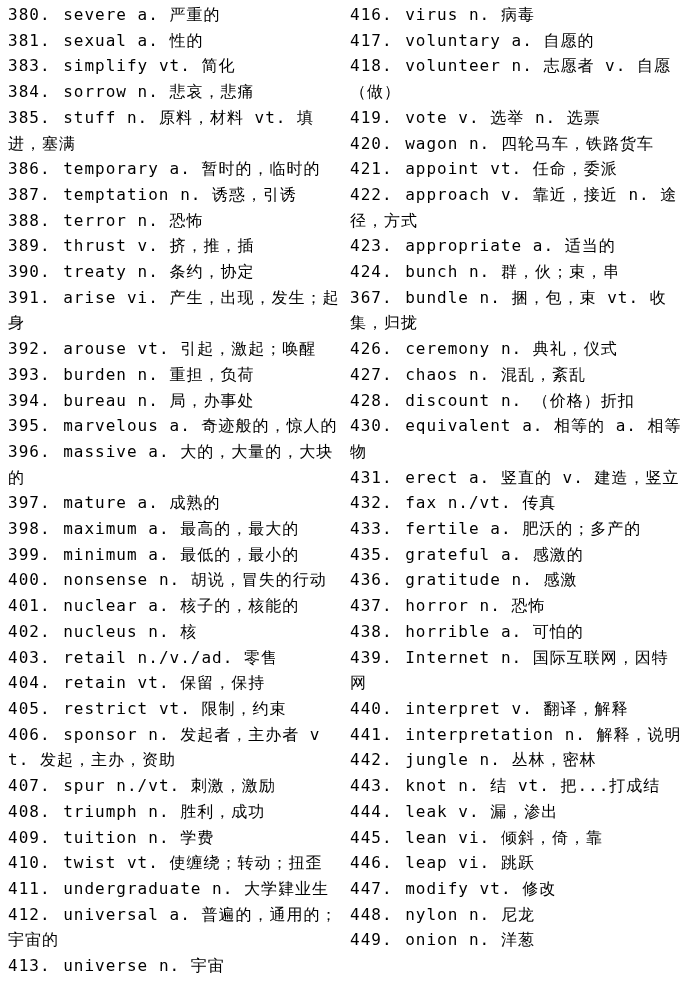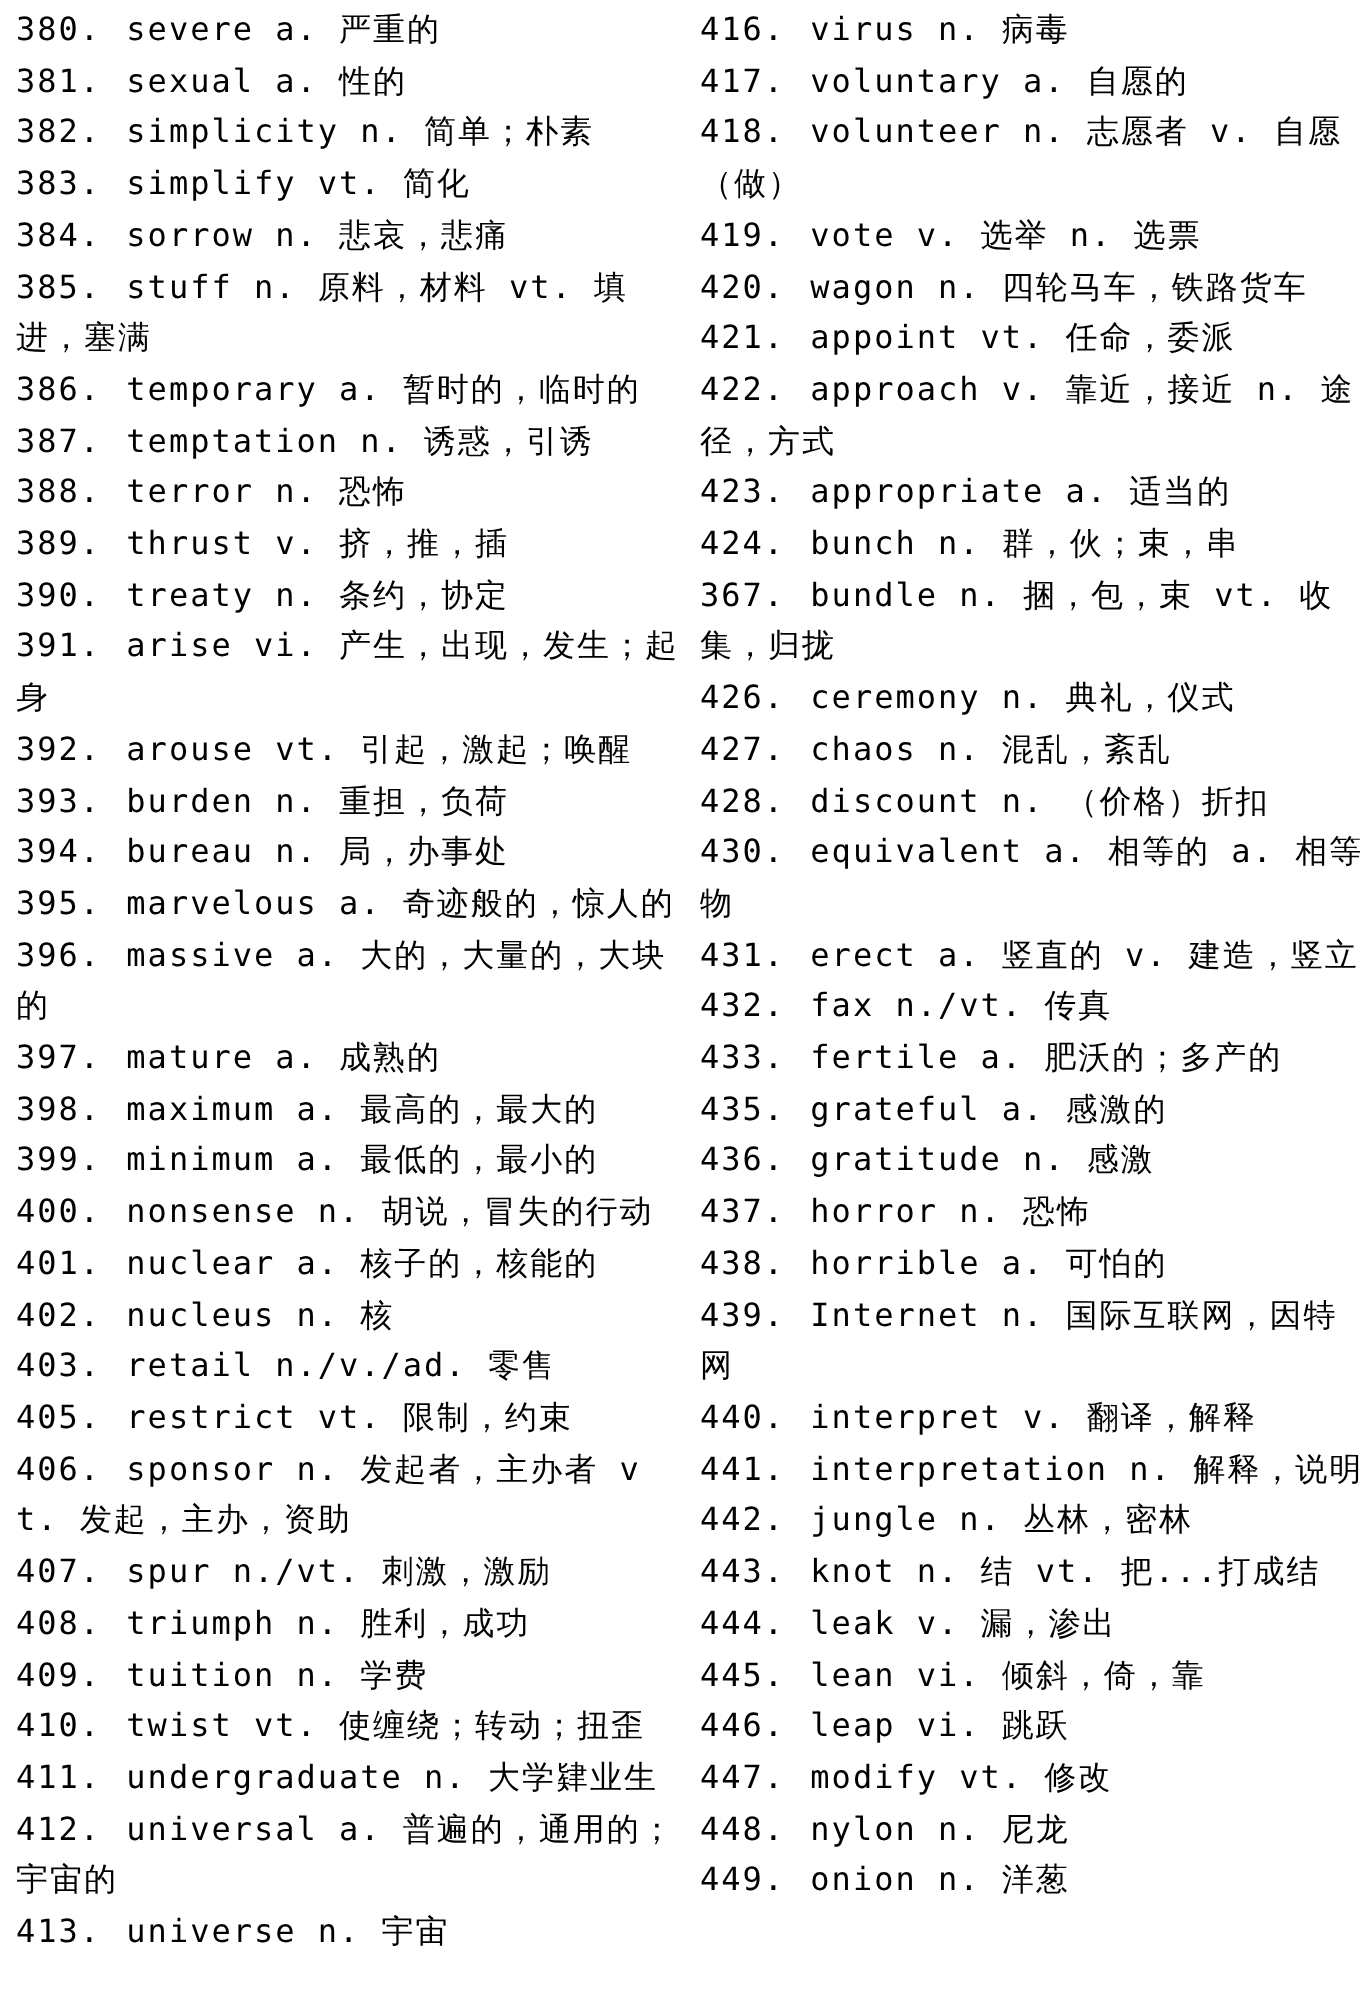--- a/index.html
+++ b/index.html
@@ -37,21 +37,20 @@
   }
   .entry .num { margin-right: 2px; }
 </style>
 </head>
 <body>
 
 <div class="page">
   <div class="col" id="col-left">
       <div class="entry"><span class="num">380.</span> <span class="word">severe</span> <span class="def">a. 严重的</span></div>
       <div class="entry"><span class="num">381.</span> <span class="word">sexual</span> <span class="def">a. 性的</span></div>
-      <div class="entry"><span class="num">382.</span> <span class="word">simplicity</span> <span class="def">n. 简单；朴素</span></div>
       <div class="entry"><span class="num">383.</span> <span class="word">simplify</span> <span class="def">vt. 简化</span></div>
       <div class="entry"><span class="num">384.</span> <span class="word">sorrow</span> <span class="def">n. 悲哀，悲痛</span></div>
       <div class="entry"><span class="num">385.</span> <span class="word">stuff</span> <span class="def">n. 原料，材料 vt. 填进，塞满</span></div>
       <div class="entry"><span class="num">386.</span> <span class="word">temporary</span> <span class="def">a. 暂时的，临时的</span></div>
       <div class="entry"><span class="num">387.</span> <span class="word">temptation</span> <span class="def">n. 诱惑，引诱</span></div>
       <div class="entry"><span class="num">388.</span> <span class="word">terror</span> <span class="def">n. 恐怖</span></div>
       <div class="entry"><span class="num">389.</span> <span class="word">thrust</span> <span class="def">v. 挤，推，插</span></div>
       <div class="entry"><span class="num">390.</span> <span class="word">treaty</span> <span class="def">n. 条约，协定</span></div>
       <div class="entry"><span class="num">391.</span> <span class="word">arise</span> <span class="def">vi. 产生，出现，发生；起身</span></div>
       <div class="entry"><span class="num">392.</span> <span class="word">arouse</span> <span class="def">vt. 引起，激起；唤醒</span></div>
@@ -59,20 +58,21 @@
       <div class="entry"><span class="num">394.</span> <span class="word">bureau</span> <span class="def">n. 局，办事处</span></div>
       <div class="entry"><span class="num">395.</span> <span class="word">marvelous</span> <span class="def">a. 奇迹般的，惊人的</span></div>
       <div class="entry"><span class="num">396.</span> <span class="word">massive</span> <span class="def">a. 大的，大量的，大块的</span></div>
       <div class="entry"><span class="num">397.</span> <span class="word">mature</span> <span class="def">a. 成熟的</span></div>
       <div class="entry"><span class="num">398.</span> <span class="word">maximum</span> <span class="def">a. 最高的，最大的</span></div>
       <div class="entry"><span class="num">399.</span> <span class="word">minimum</span> <span class="def">a. 最低的，最小的</span></div>
       <div class="entry"><span class="num">400.</span> <span class="word">nonsense</span> <span class="def">n. 胡说，冒失的行动</span></div>
       <div class="entry"><span class="num">401.</span> <span class="word">nuclear</span> <span class="def">a. 核子的，核能的</span></div>
       <div class="entry"><span class="num">402.</span> <span class="word">nucleus</span> <span class="def">n. 核</span></div>
       <div class="entry"><span class="num">403.</span> <span class="word">retail</span> <span class="def">n./v./ad. 零售</span></div>
+      <div class="entry"><span class="num">404.</span> <span class="word">retain</span> <span class="def">vt. 保留，保持</span></div>
       <div class="entry"><span class="num">405.</span> <span class="word">restrict</span> <span class="def">vt. 限制，约束</span></div>
       <div class="entry"><span class="num">406.</span> <span class="word">sponsor</span> <span class="def">n. 发起者，主办者 vt. 发起，主办，资助</span></div>
       <div class="entry"><span class="num">407.</span> <span class="word">spur</span> <span class="def">n./vt. 刺激，激励</span></div>
       <div class="entry"><span class="num">408.</span> <span class="word">triumph</span> <span class="def">n. 胜利，成功</span></div>
       <div class="entry"><span class="num">409.</span> <span class="word">tuition</span> <span class="def">n. 学费</span></div>
       <div class="entry"><span class="num">410.</span> <span class="word">twist</span> <span class="def">vt. 使缠绕；转动；扭歪</span></div>
       <div class="entry"><span class="num">411.</span> <span class="word">undergraduate</span> <span class="def">n. 大学肄业生</span></div>
       <div class="entry"><span class="num">412.</span> <span class="word">universal</span> <span class="def">a. 普遍的，通用的；宇宙的</span></div>
       <div class="entry"><span class="num">413.</span> <span class="word">universe</span> <span class="def">n. 宇宙</span></div>
     </div>

